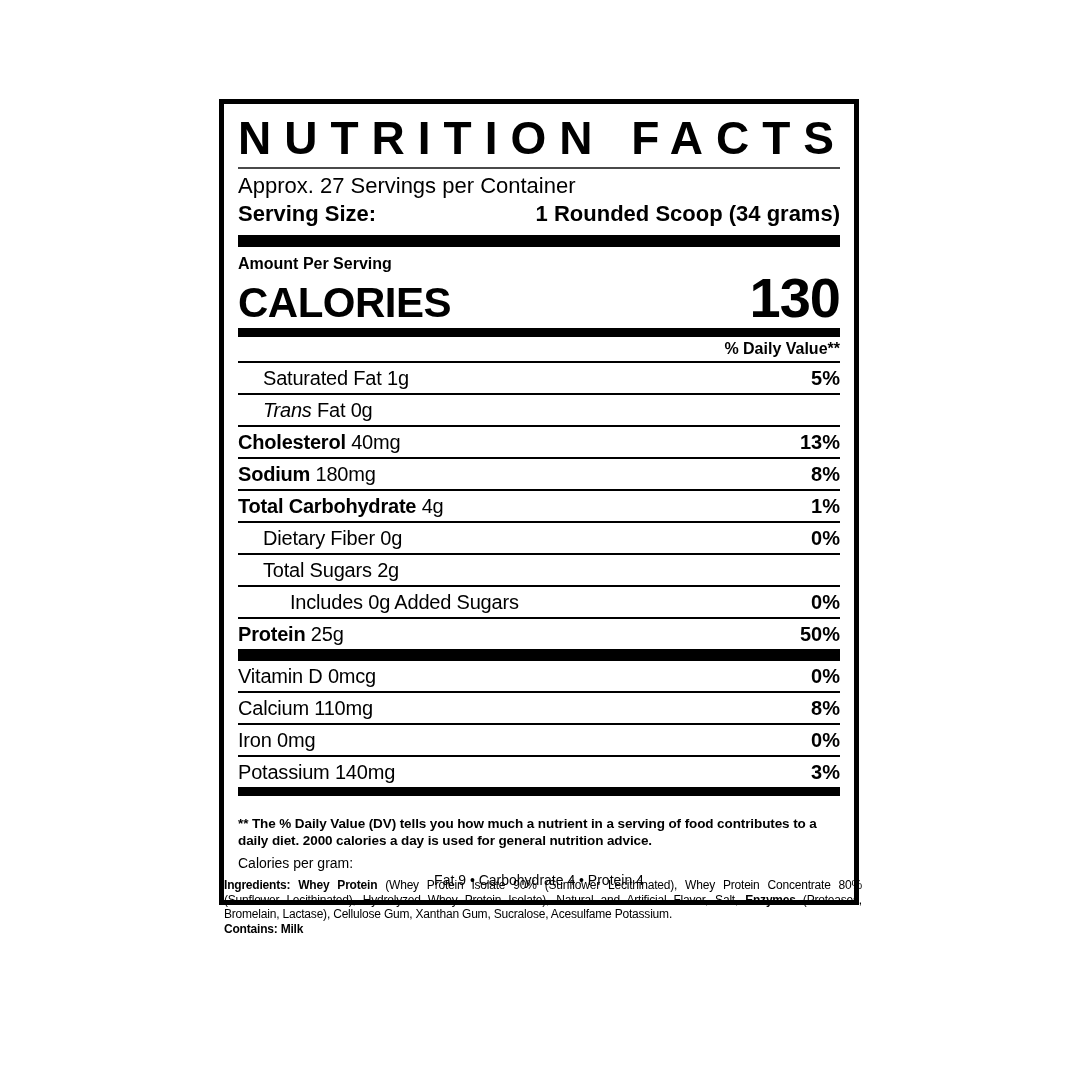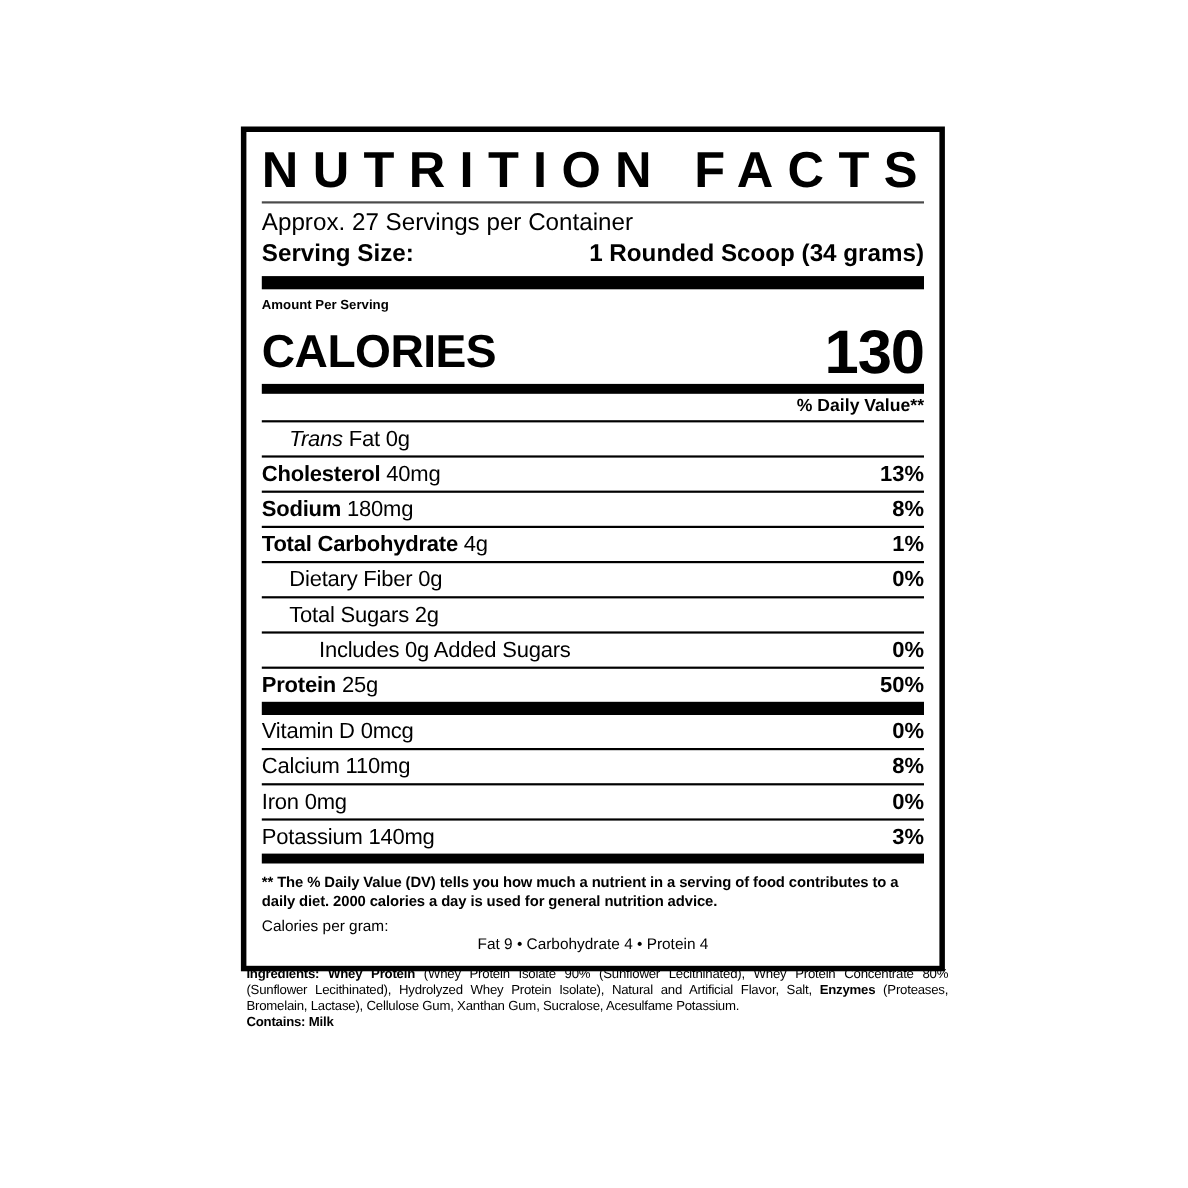--- a/index.html
+++ b/index.html
@@ -2,58 +2,58 @@
 <html><head>
 <meta charset="utf-8">
 <style>
   * { margin: 0; padding: 0; box-sizing: border-box; }
   html, body { width: 1080px; height: 1080px; background: #ffffff; }
   body { font-family: "Liberation Sans", "DejaVu Sans", sans-serif; color: #000; }
 
   .canvas { position: relative; width: 1080px; height: 1080px; background: #fff; overflow: hidden; }
 
   .label-box {
-    position: absolute; left: 219px; top: 115px; width: 640px;
+    position: absolute; left: 219px; top: 99px; width: 640px;
     border: 5px solid #000; background: #fff;
     padding: 8px 14px 12px 14px;
   }
 
   .nf-title {
     font-weight: bold; font-size: 46px; line-height: 1.05;
     letter-spacing: 13px; white-space: nowrap; margin-right: -13px;
     padding-top: 2px;
   }
   .title-rule { height: 2px; background: #4a4a4a; margin: 5px 0 4px 0; }
 
   .servings { font-size: 22px; line-height: 1.18; }
   .serving-size-row { display: flex; justify-content: space-between; font-size: 22px; font-weight: bold; line-height: 1.2; margin-top: 2px; gap: 48px; }
 
   .bar { background: #000; width: 100%; }
   .bar-thick { height: 12px; }
   .bar-med { height: 9px; }
   .bar-1 { margin: 7px 0 8px 0; }
   .bar-2 { margin: 4px 0 0 0; }
 
-  .aps { font-size: 12px; font-weight: bold; line-height: 1.1; }
-  .cal-row { display: flex; justify-content: space-between; align-items: center; margin-top: 11px; }
+  .aps { font-size: 16px; font-weight: bold; line-height: 1.1; }
+  .cal-row { display: flex; justify-content: space-between; align-items: flex-end; margin-top: 1px; }
   .cal-label { font-size: 42px; font-weight: bold; line-height: 1.0; letter-spacing: -0.5px; }
   .cal-value { font-size: 56px; font-weight: bold; line-height: 0.9; letter-spacing: -1px; }
 
   .dv-header { text-align: right; font-size: 16px; font-weight: bold; padding: 3px 0 3px 0; border-bottom: 2px solid #000; }
 
   .nrow { display: flex; justify-content: space-between; align-items: baseline; font-size: 20px; line-height: 1.1; padding: 4px 0 4px 0; border-bottom: 2px solid #000; }
   .rows .nrow:last-child { border-bottom: none; }
   .nname { letter-spacing: -0.2px; }
   .ndv { font-weight: bold; }
   .indent1 { padding-left: 25px; }
   .indent2 { padding-left: 52px; }
   .b { font-weight: bold; }
   .i { font-style: italic; }
 
-  .footnote { padding-top: 8px; }
+  .footnote { padding-top: 19px; }
   .fn-bold { font-size: 13.5px; font-weight: bold; line-height: 1.3; letter-spacing: -0.1px; }
   .fn-cpg { font-size: 14px; margin-top: 5px; }
   .fn-center { font-size: 14px; text-align: center; margin-top: 1px; }
 
   .ingredients {
     position: absolute; left: 224px; top: 878px; width: 638px;
     font-size: 12px; line-height: 1.22; text-align: justify; letter-spacing: -0.2px;
   }
   .contains-line { font-weight: bold; text-align: left; }
 </style>
@@ -80,20 +80,24 @@
     <div class="cal-row">
       <span class="cal-label">CALORIES</span>
       <span class="cal-value">130</span>
     </div>
 
     <div class="bar bar-med bar-2"></div>
 
     <div class="dv-header">% Daily Value**</div>
 
     <div class="rows">
+      <div class="nrow">
+        <span class="nname indent1"><span>Saturated Fat</span> <span>1g</span></span>
+        <span class="ndv">5%</span>
+      </div>
       <div class="nrow">
         <span class="nname indent1"><span class="i">Trans</span> <span>Fat 0g</span></span>
         <span class="ndv"></span>
       </div>
       <div class="nrow">
         <span class="nname"><span class="b">Cholesterol</span> <span>40mg</span></span>
         <span class="ndv">13%</span>
       </div>
       <div class="nrow">
         <span class="nname"><span class="b">Sodium</span> <span>180mg</span></span>

